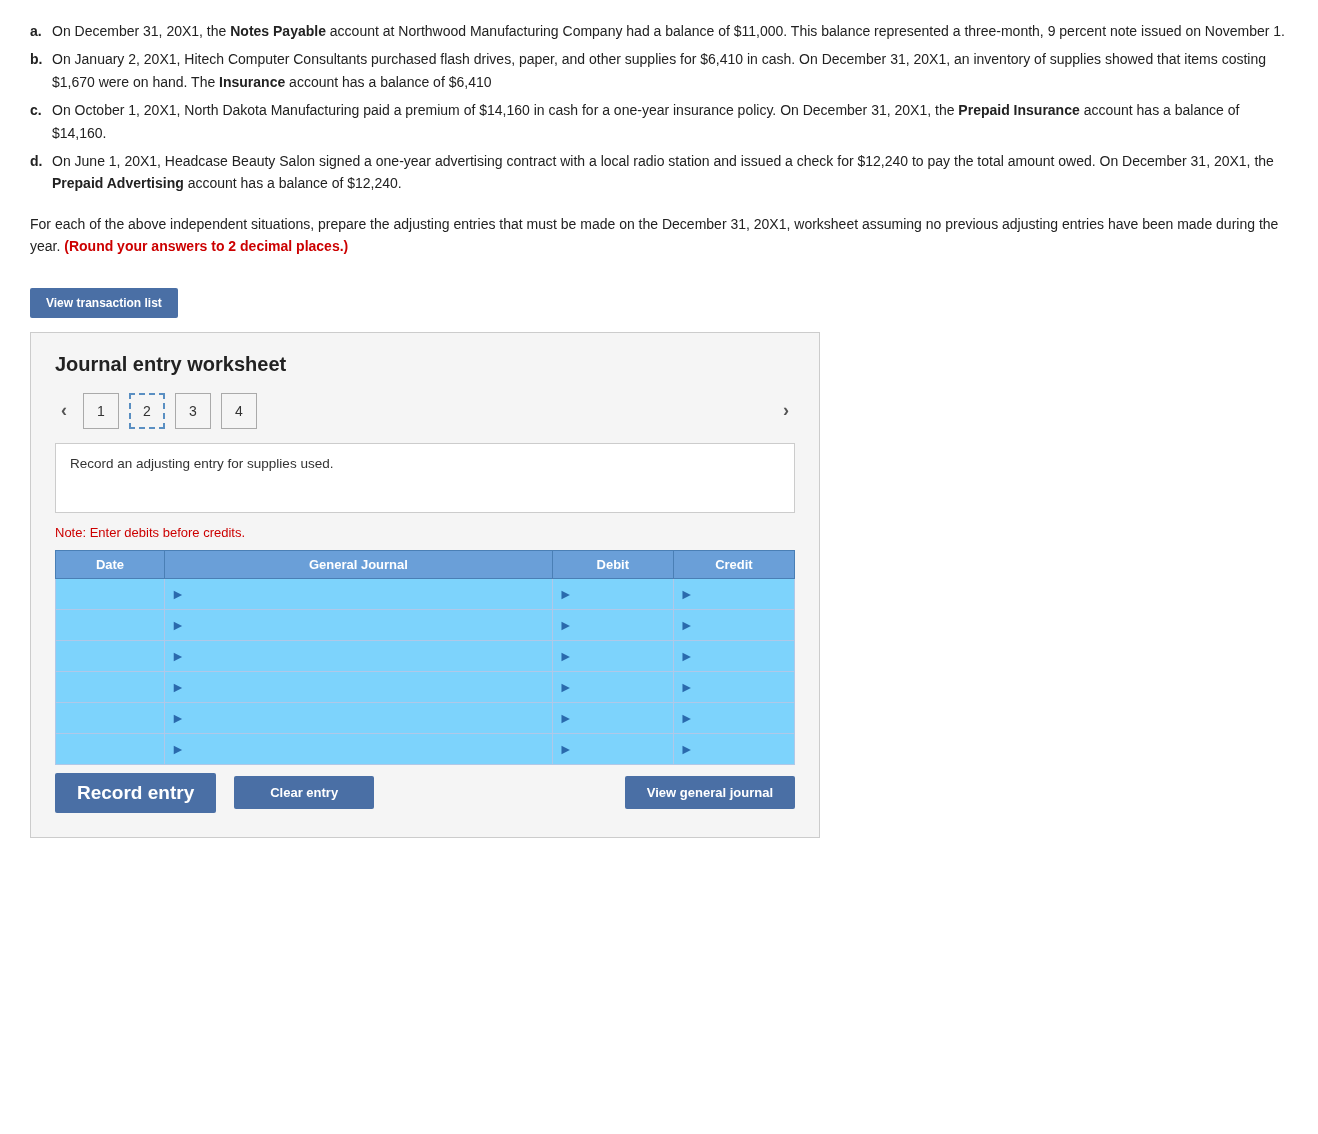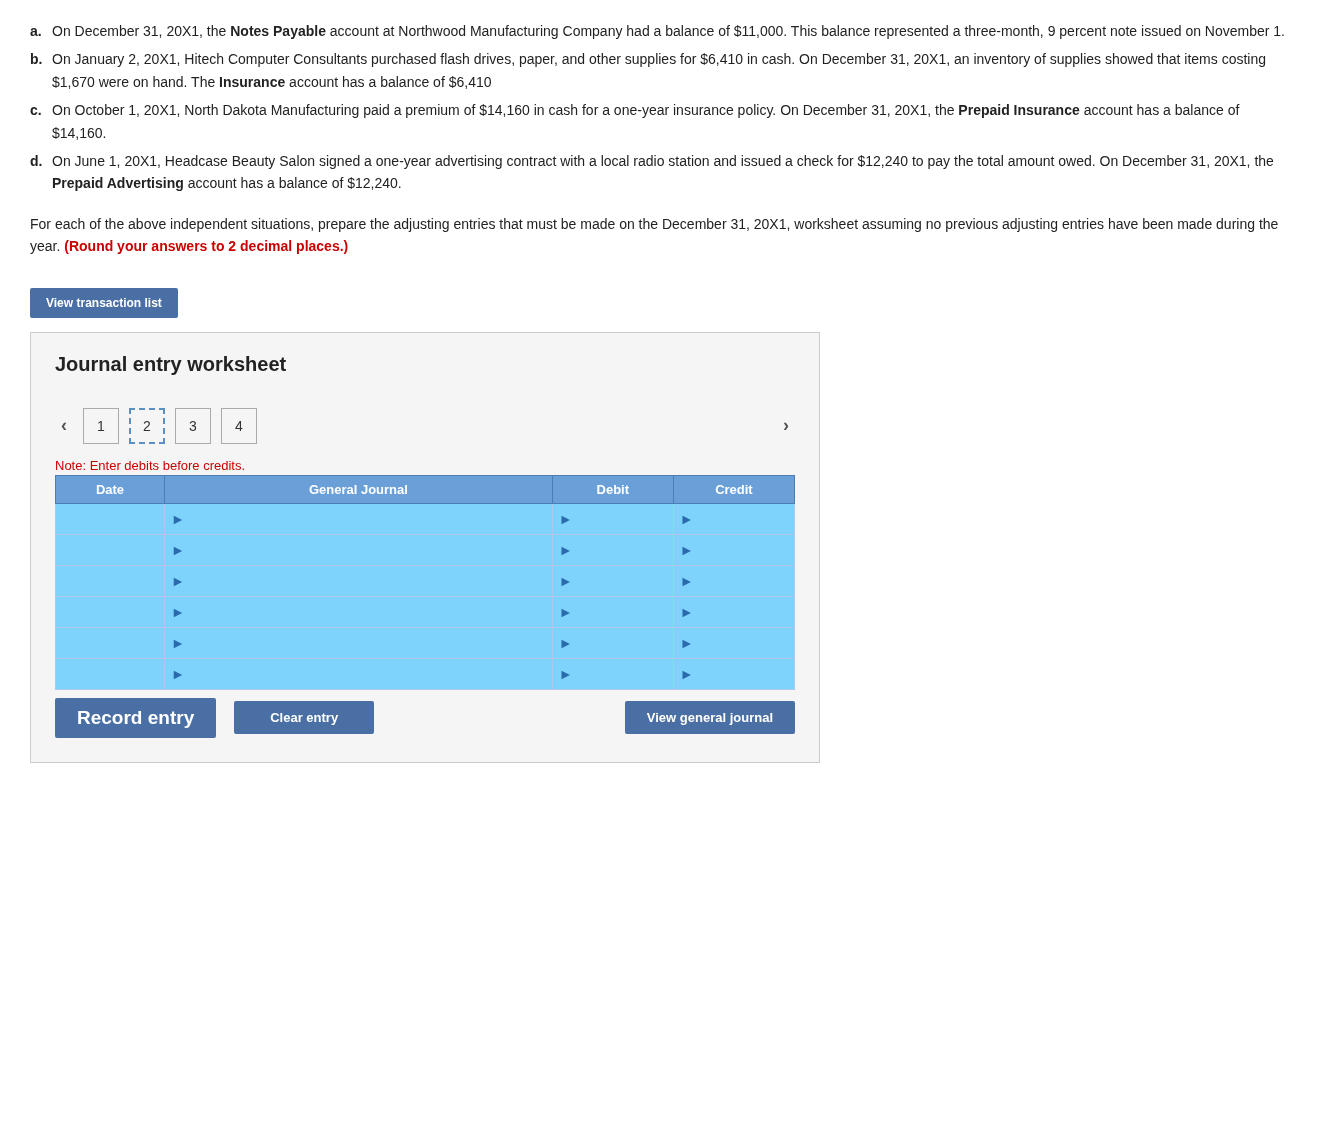--- a/index.html
+++ b/index.html
@@ -45,21 +45,21 @@
     }
     .worksheet-container {
       border: 1px solid #ccc;
       background: #f5f5f5;
       padding: 20px 24px 24px 24px;
       max-width: 790px;
     }
     .worksheet-title {
       font-size: 20px;
       font-weight: bold;
-      margin-bottom: 32px;
+      margin-bottom: 17px;
     }
     .tab-nav {
       display: flex;
       align-items: center;
       gap: 10px;
       margin-bottom: 14px;
     }
     .tab-arrow {
       font-size: 18px;
       color: #555;
@@ -92,21 +92,21 @@
       background: #fff;
       padding: 12px 14px;
       margin-bottom: 12px;
       min-height: 70px;
       font-size: 13.5px;
       color: #333;
     }
     .note-text {
       color: #c00;
       font-size: 13px;
-      margin-bottom: 2px;
+      margin-bottom: 10px;
     }
     .journal-table {
       width: 100%;
       border-collapse: collapse;
       margin-bottom: 8px;
       background: #7dd3fc;
     }
     .journal-table thead tr th {
       background: #6a9fd8;
       color: #fff;
@@ -250,20 +250,23 @@
 
   <div class="tab-nav">
     <button class="tab-arrow">‹</button>
     <button class="tab-btn">1</button>
     <button class="tab-btn active">2</button>
     <button class="tab-btn">3</button>
     <button class="tab-btn">4</button>
     <button class="tab-arrow" style="margin-left: auto;">›</button>
   </div>
 
+  <div class="instruction-box">
+    <span>Record an adjusting entry for supplies used.</span>
+  </div>
 
   <div class="note-text">Note: Enter debits before credits.</div>
 
   <table class="journal-table">
     <thead>
       <tr>
         <th class="date-col">Date</th>
         <th class="journal-col">General Journal</th>
         <th class="debit-col">Debit</th>
         <th class="credit-col">Credit</th>

